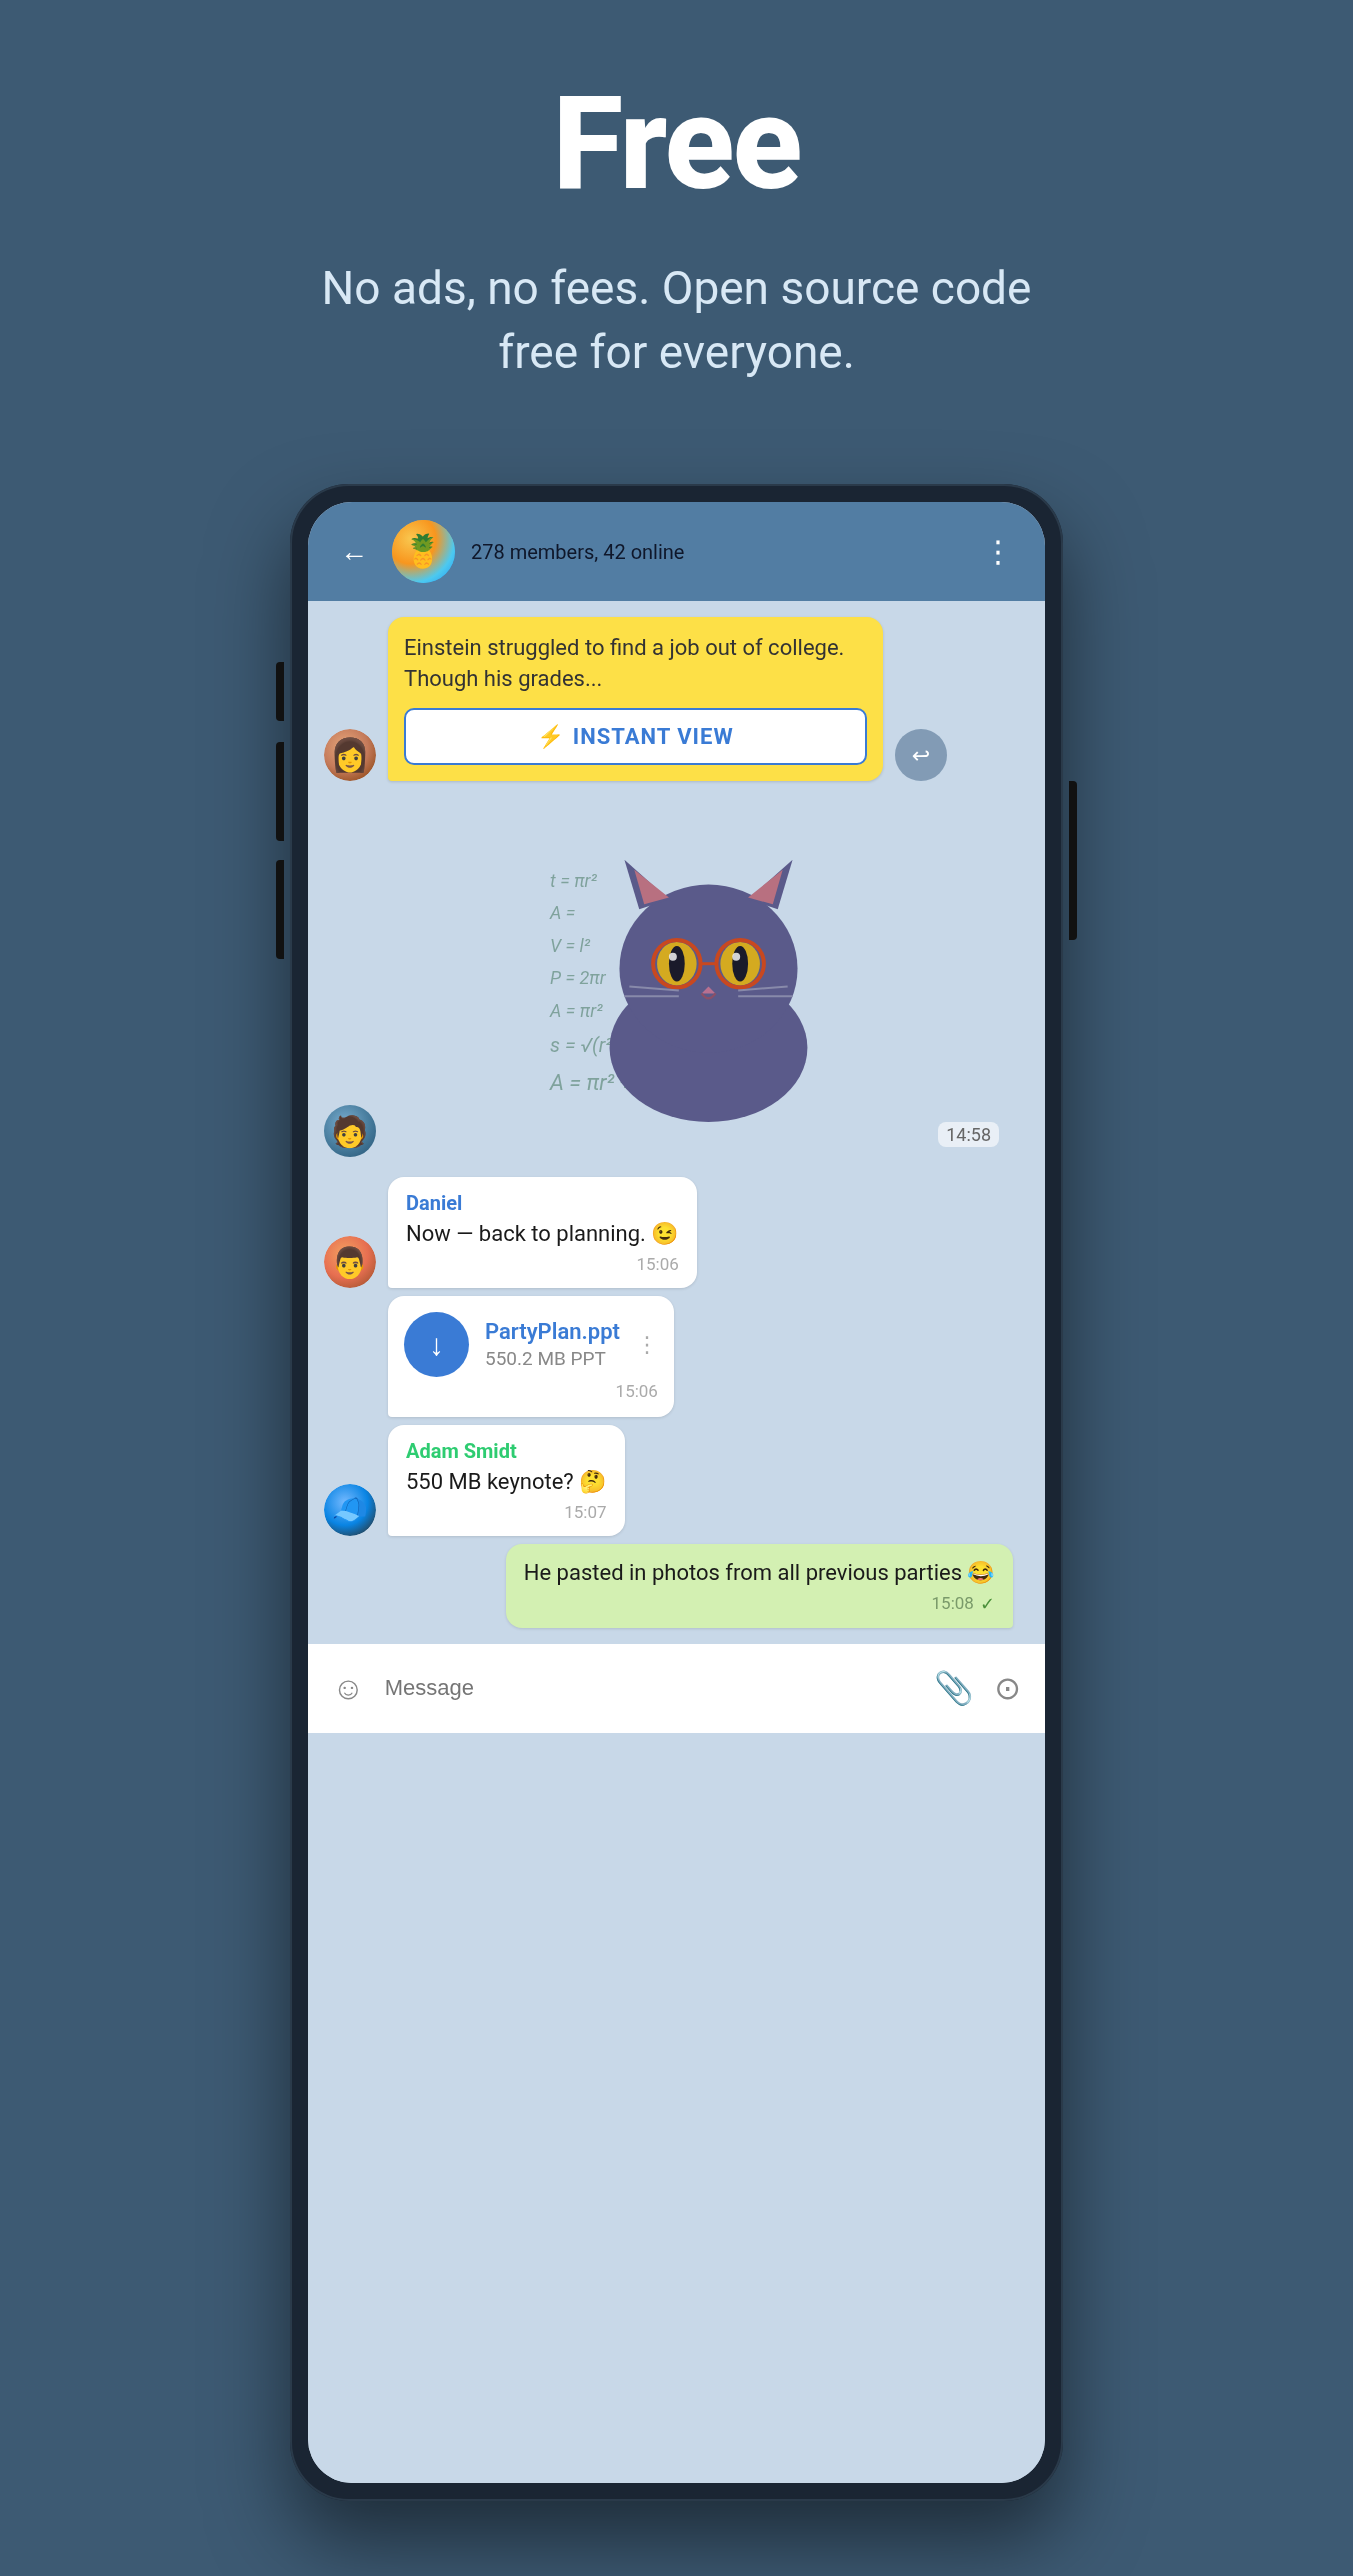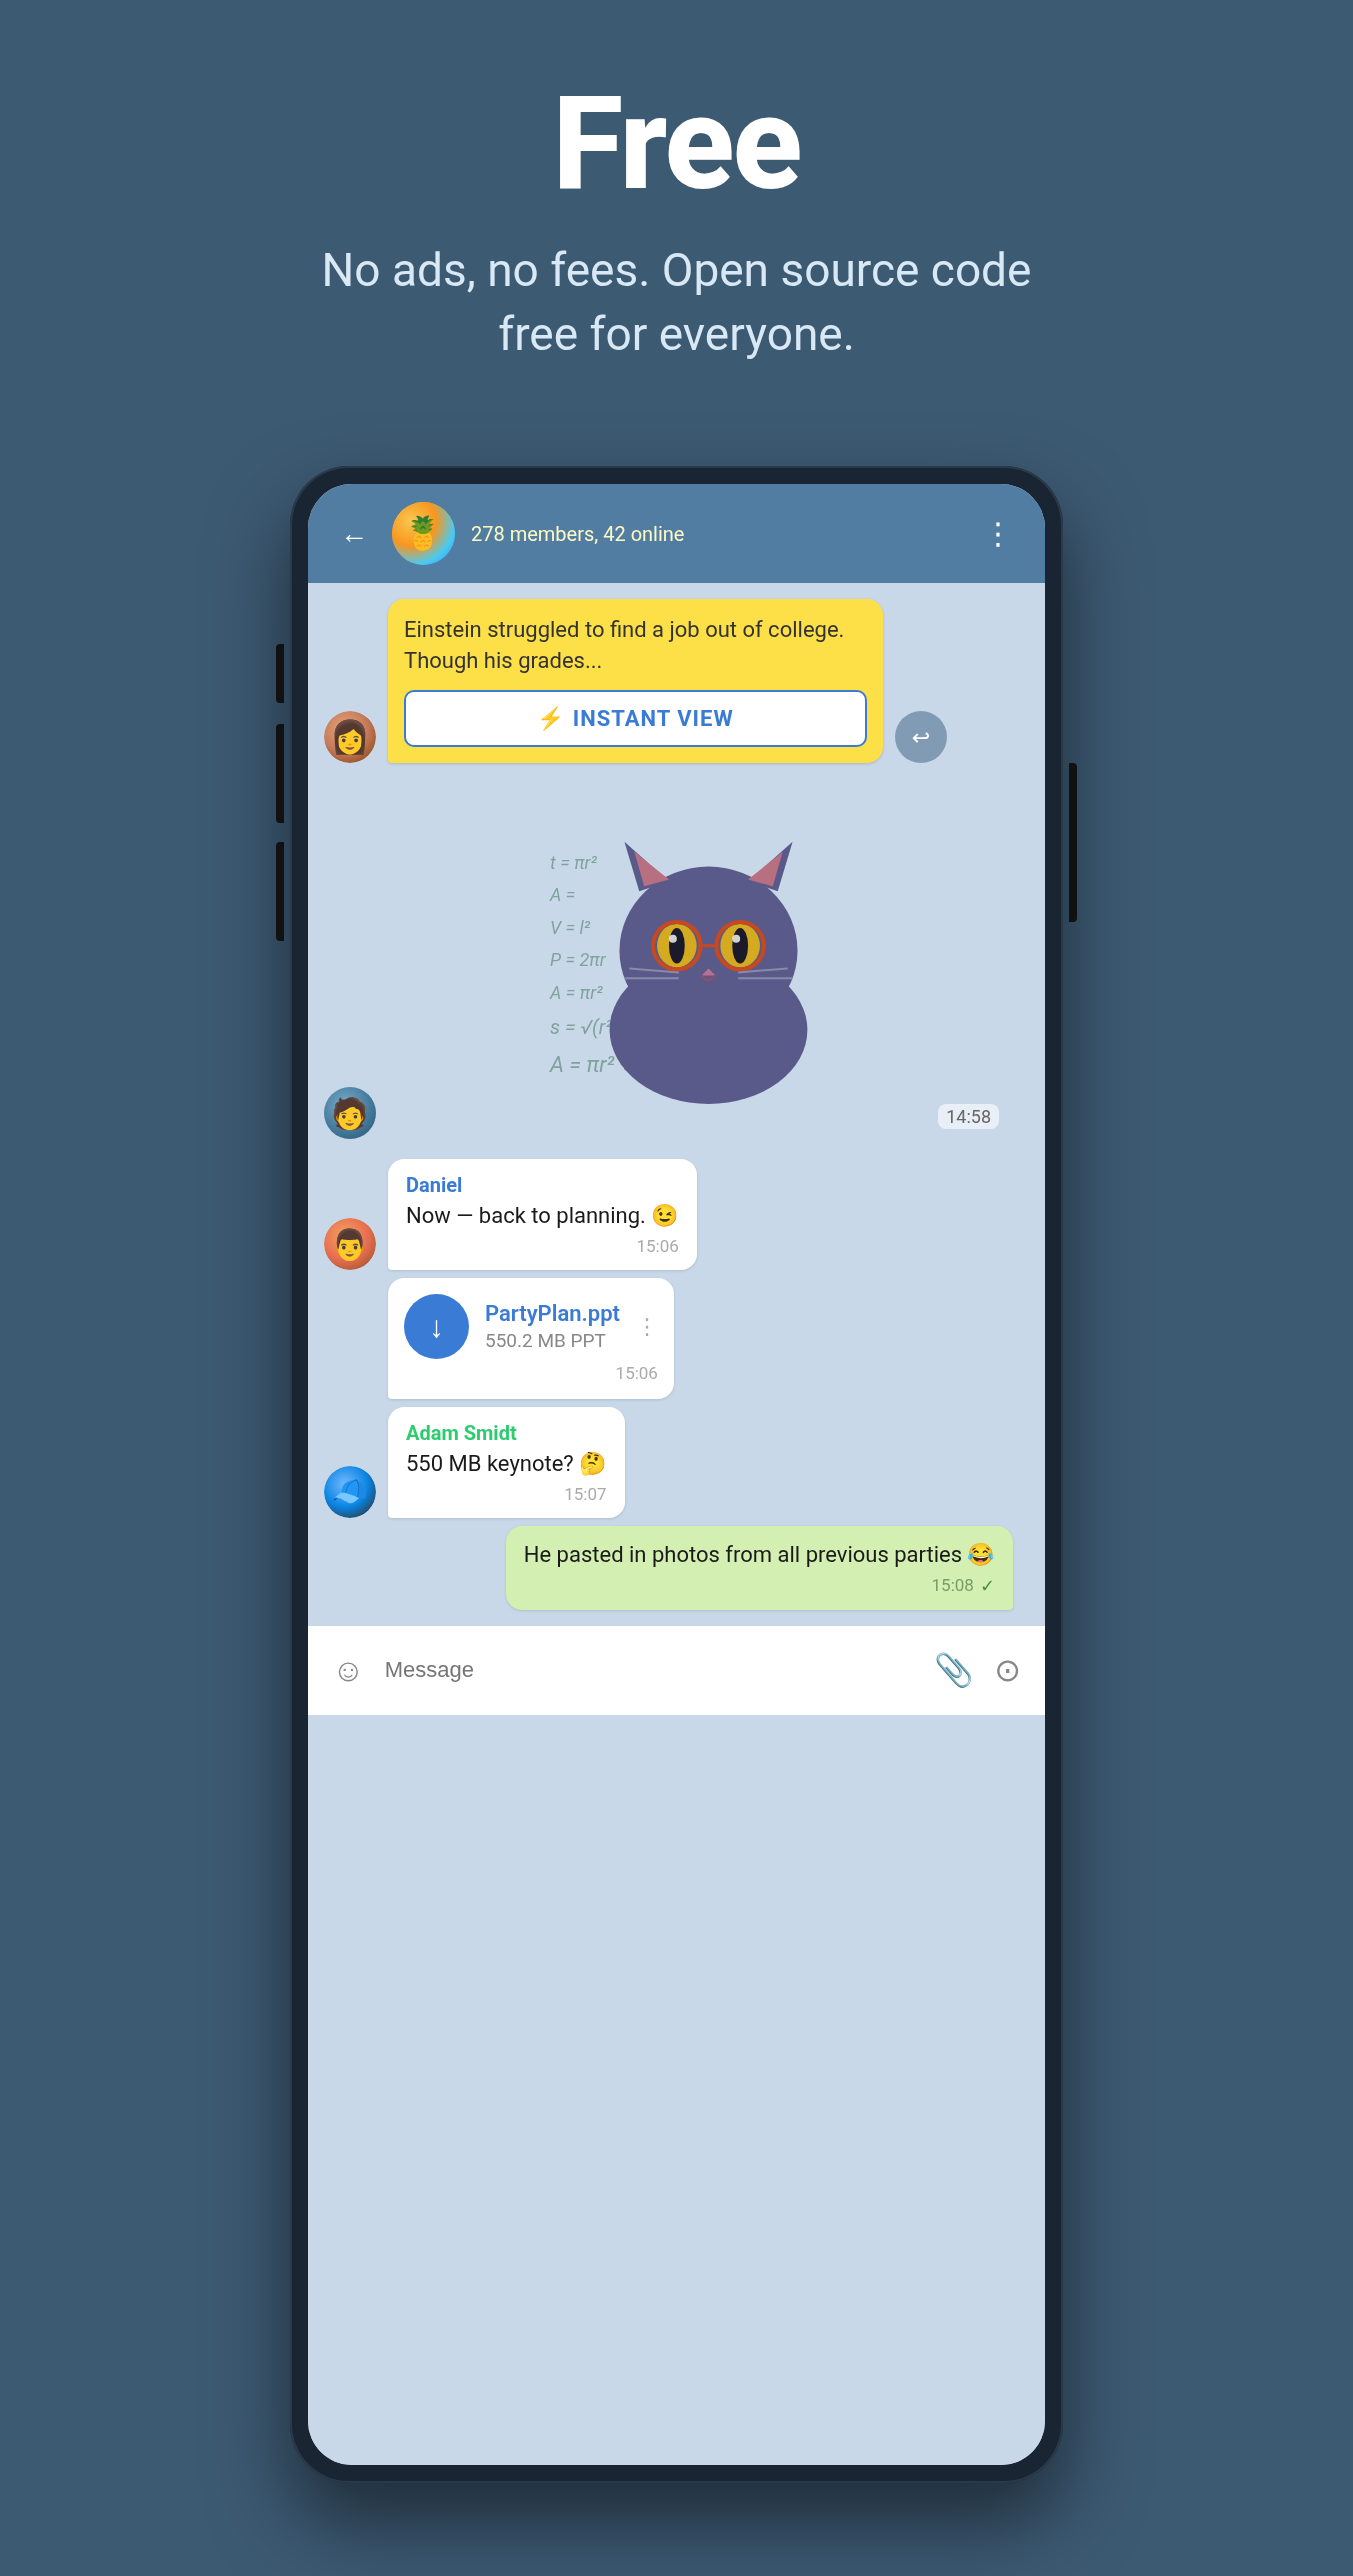--- a/index.html
+++ b/index.html
@@ -13,20 +13,21 @@
       align-items: center;
     }
 
     
     .hero {
       width: 100%;
       display: flex;
       flex-direction: column;
       align-items: center;
       padding: 79px 20px 59px;
+      gap: 18px;
     }
     .hero-title {
       font-size: 129px;
       font-weight: 800;
       color: #ffffff;
       letter-spacing: -2px;
       line-height: 1.0;
       margin-bottom: 30px;
     }
     .hero-subtitle {
@@ -99,21 +100,21 @@
     }
     .chat-info {
       flex: 1;
     }
     .chat-name {
       color: white;
       font-size: 26px;
       font-weight: 700;
     }
     .chat-members {
-      color: #fef9c3;
+      color: #0f172a;
       font-size: 20px;
       margin-top: 2px;
     }
     .chat-more {
       color: white;
       font-size: 30px;
       cursor: pointer;
       padding: 4px 8px;
     }
 

